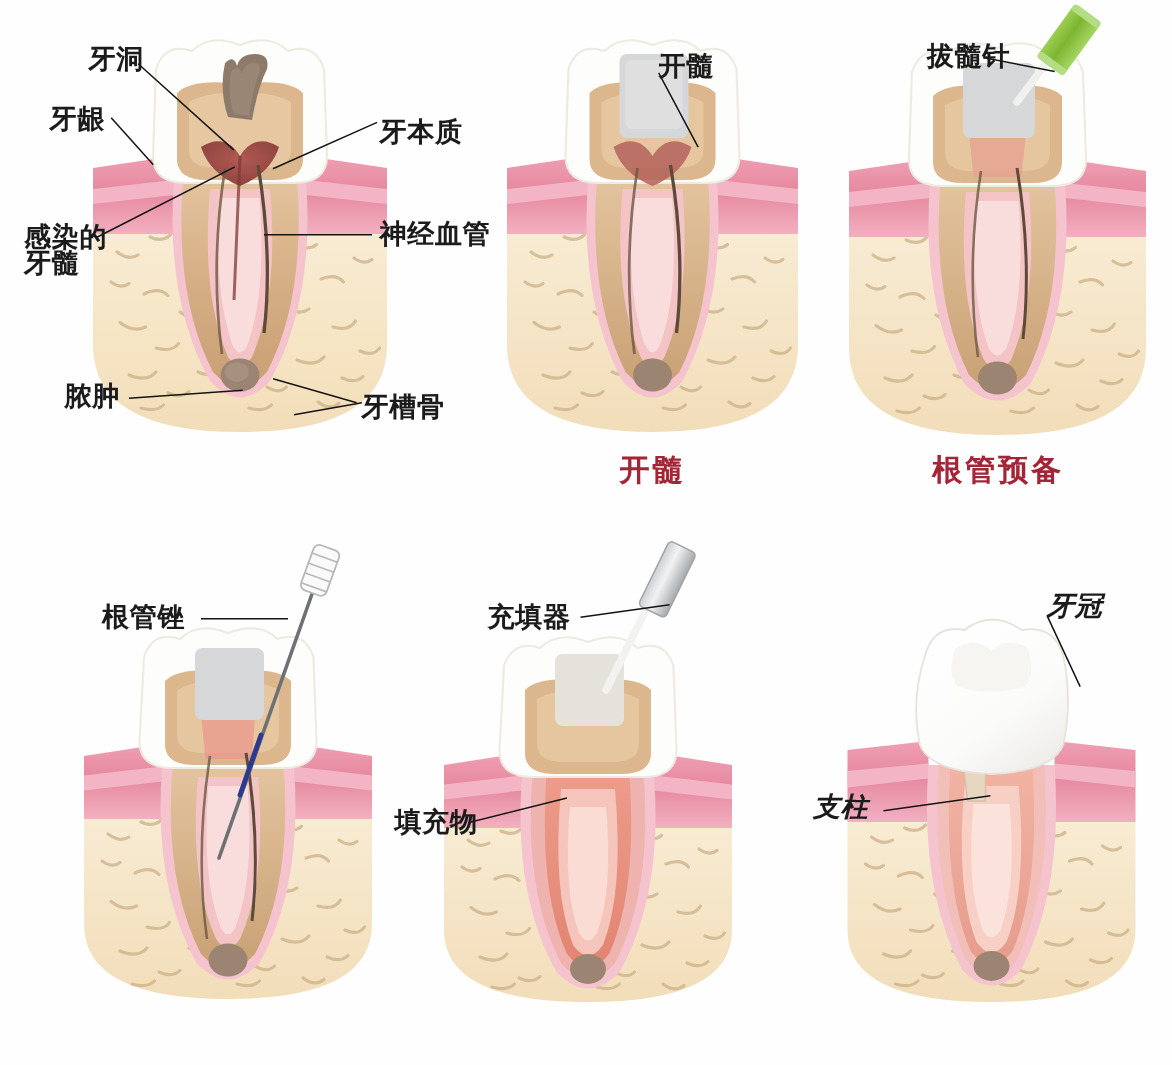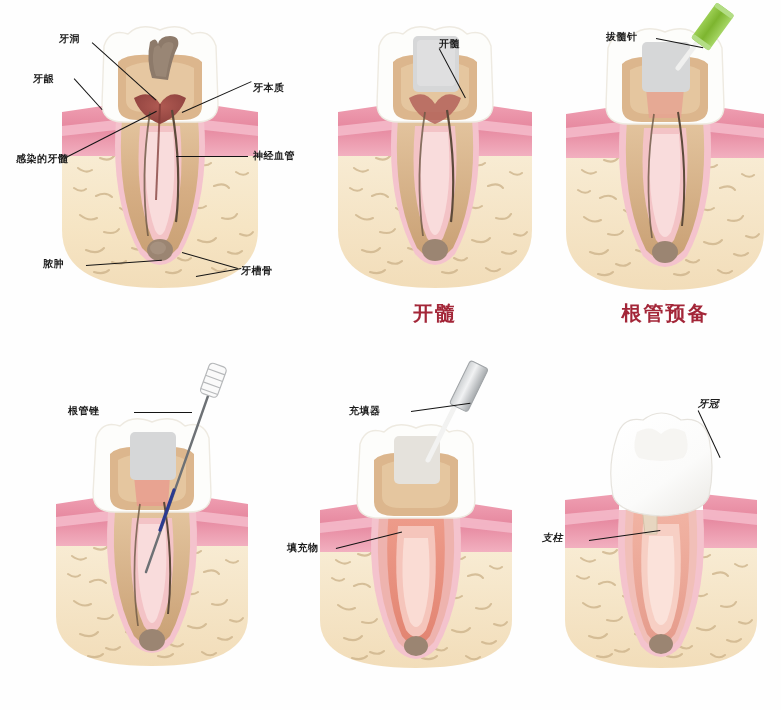--- a/index.html
+++ b/index.html
@@ -13,21 +13,21 @@
   }
   #board{position:relative;width:781px;height:710px;background:#fefefe;}
   .panel{position:absolute;}
   .stage{position:absolute;left:0;top:0;}
   .caption{
     position:absolute;text-align:center;
     font-size:20px;font-weight:700;letter-spacing:2px;
     color:#a32638;white-space:nowrap;
   }
   .lbl{
-    position:absolute;font-size:10px;font-weight:700;
+    position:absolute;font-size:18px;font-weight:700;
     color:#1b1b1b;white-space:nowrap;line-height:16px;
     letter-spacing:.5px;
   }
   .lbl.two{white-space:normal;width:58px;line-height:17px;}
   .leader{position:absolute;background:#141414;transform-origin:0 50%;height:1.3px;}
   svg{display:block;overflow:visible;}
 </style>
 </head>
 <body>
 
@@ -273,21 +273,21 @@
 
       <line x1="128" y1="68" x2="152" y2="36" stroke="#f0f0ef" stroke-width="5" stroke-linecap="round"></line>
       <g transform="rotate(36 160 32)">
         <rect x="148" y="4" width="22" height="44" rx="3" fill="url(#broach)"></rect>
         <rect x="148" y="4" width="22" height="5" rx="2" fill="#b3dd85"></rect>
         <rect x="148" y="43" width="22" height="5" rx="2" fill="#b3dd85"></rect>
       </g>
     </svg>
 
     <div class="leader" style="left:106px;top:38px;width:48px;transform:rotate(11deg);"></div>
-    <div class="lbl" style="left:56px;top:29px;">拔髓针</div>
+    <div class="lbl" style="left:68px;top:29px;">拔髓针</div>
 
     <div class="caption" style="left:0;top:300px;width:231px;">根管预备</div>
   </div>
 
   <div class="panel" style="left:40px;top:358px;width:280px;height:352px;">
     <svg class="stage" width="280" height="310" viewBox="0 0 280 310">
       <defs>
         <linearGradient id="bone4" x1="0" y1="0" x2="0" y2="1">
           <stop offset="0" stop-color="#f8ecd4"></stop>
             <stop offset="1" stop-color="#f2ddb9"></stop>
@@ -357,21 +357,21 @@
             <line x1="163" y1="34" x2="181" y2="34"></line>
         </g>
       </g>
     </svg>
 
     <div class="leader" style="left:94px;top:54px;width:58px;transform:rotate(0deg);"></div>
     <div class="lbl" style="left:28px;top:45px;">根管锉</div>
 
   </div>
 
-  <div class="panel" style="left:292px;top:358px;width:260px;height:352px;">
+  <div class="panel" style="left:268px;top:358px;width:260px;height:352px;">
     <svg class="stage" width="260" height="310" viewBox="0 0 260 310">
       <defs>
         <linearGradient id="bone5" x1="0" y1="0" x2="0" y2="1">
           <stop offset="0" stop-color="#f8ecd4"></stop>
             <stop offset="1" stop-color="#f2ddb9"></stop>
         </linearGradient>
         <linearGradient id="den5" x1="0" y1="0" x2="0" y2="1">
           <stop offset="0" stop-color="#e3c49e"></stop>
             <stop offset="1" stop-color="#c9a074"></stop>
         </linearGradient>

